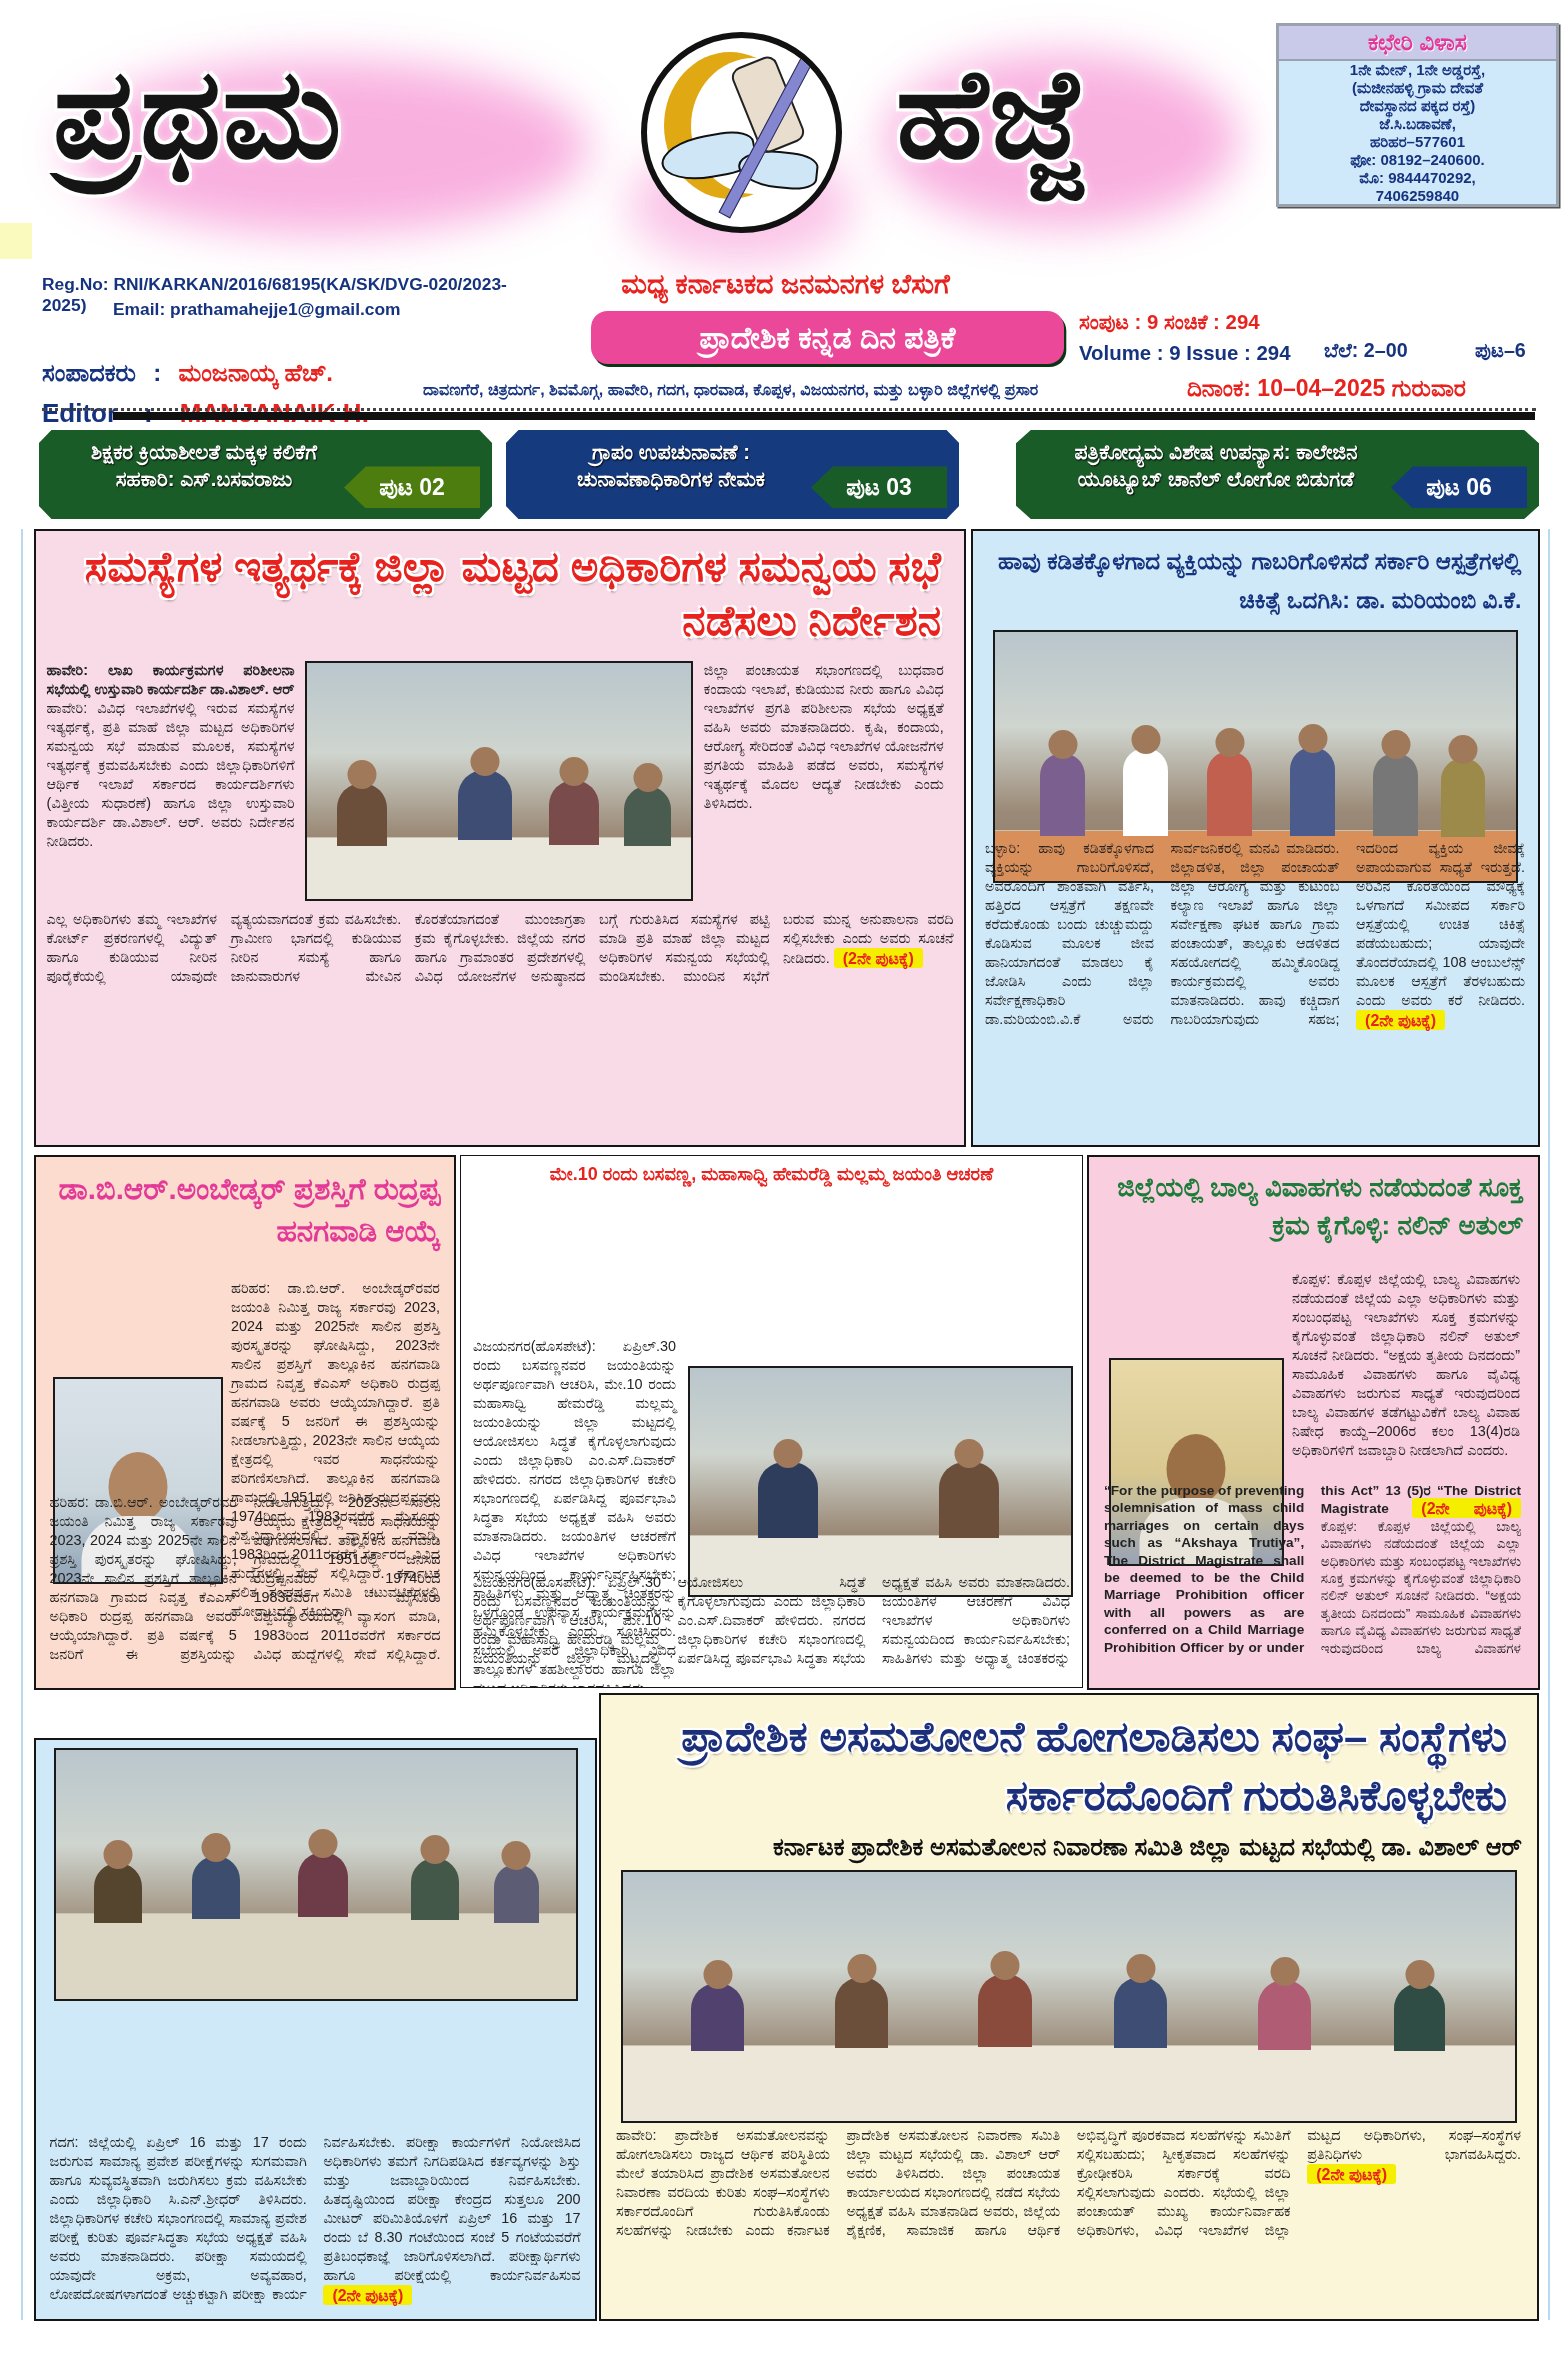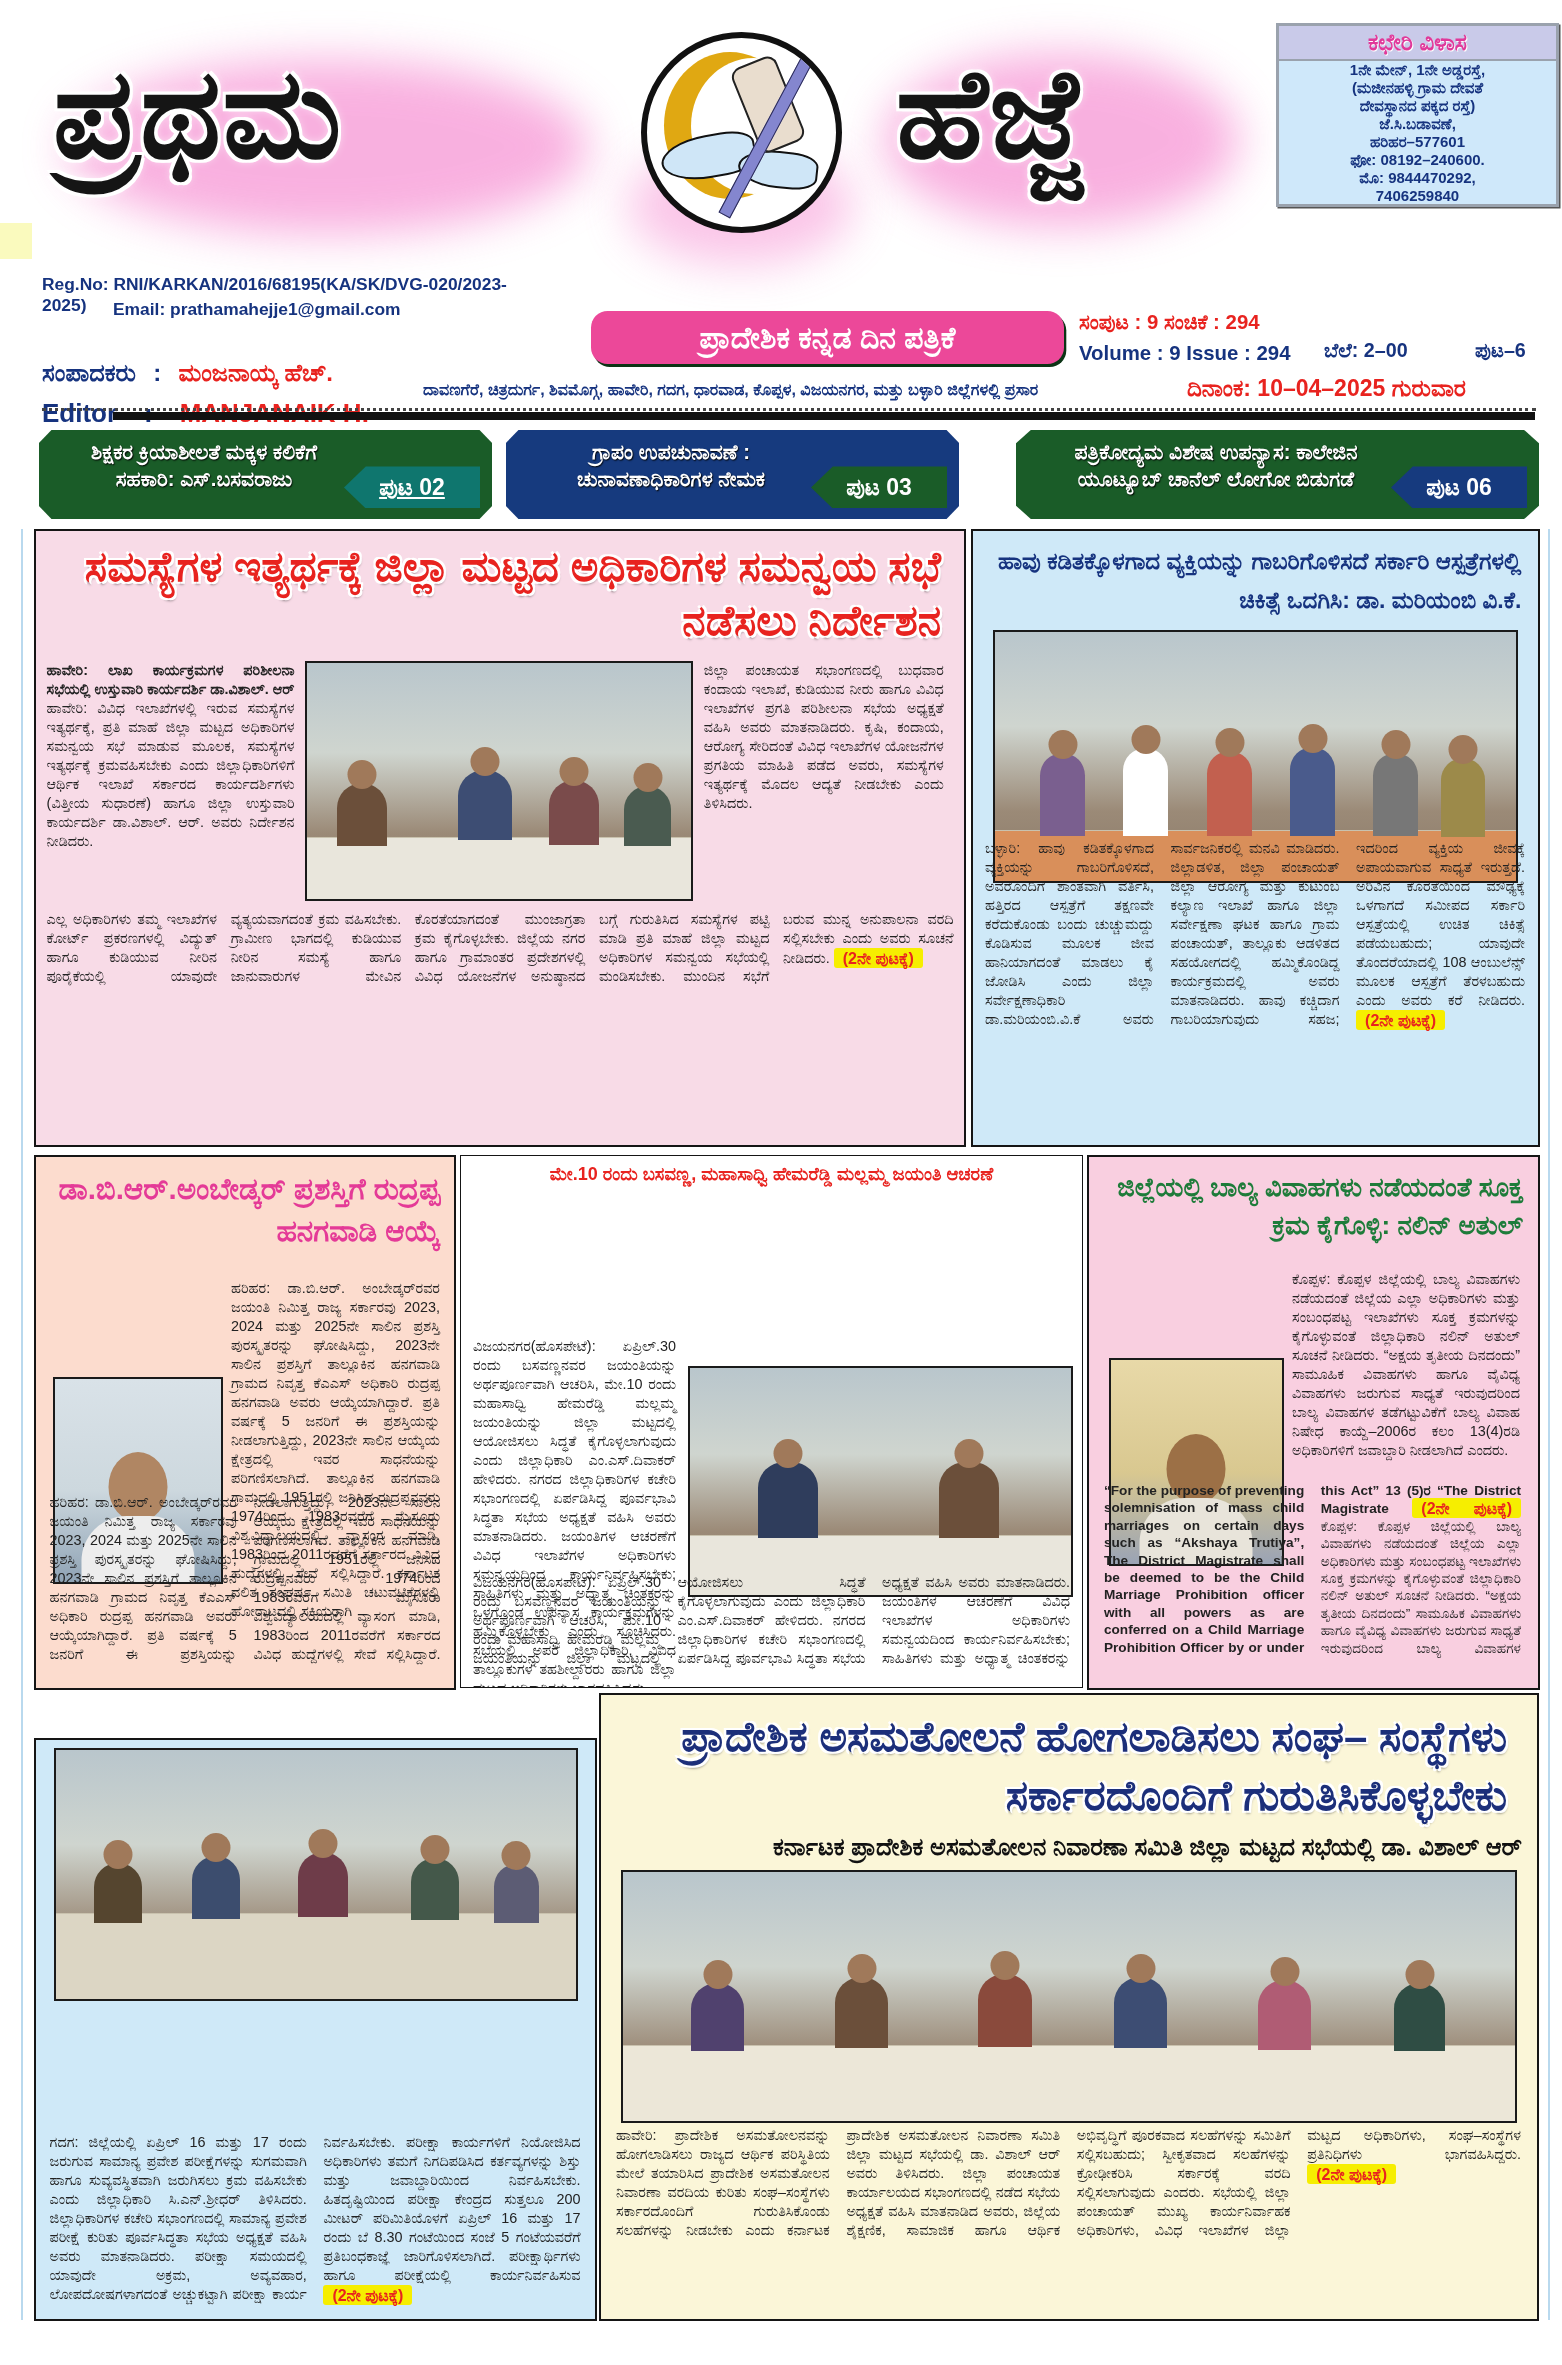--- a/index.html
+++ b/index.html
@@ -86,20 +86,21 @@
     <div class="o-line">ಜೆ.ಸಿ.ಬಡಾವಣೆ,</div>
     <div class="o-line">ಹರಿಹರ–577601</div>
     <div class="o-line">ಫೋ: 08192–240600.</div>
     <div class="o-line">ಮೊ: 9844470292,</div>
     <div class="o-line">7406259840</div>
   </div>
 
   <div class="abs reg blue" style="left:42px;top:274px;width:499px;">Reg.No:  RNI/KARKAN/2016/68195(KA/SK/DVG-020/2023-2025)</div>
   <div class="abs reg blue" style="left:113px;top:299px;width:393px;">Email:  prathamahejje1@gmail.com</div>
 
+  <div class="abs slogan red" style="left:521px;top:269px;width:529px;">ಮಧ್ಯ ಕರ್ನಾಟಕದ ಜನಮನಗಳ ಬೆಸುಗೆ</div>
   <div class="abs greenpill" style="left:591px;top:311px;width:473px;height:53px;">ಪ್ರಾದೇಶಿಕ ಕನ್ನಡ ದಿನ ಪತ್ರಿಕೆ</div>
 
   <div class="abs volline red" style="left:1079px;top:311px;">ಸಂಪುಟ  :  9   ಸಂಚಿಕೆ  :  294</div>
   <div class="abs volline blue" style="left:1079px;top:342px;">Volume  :  9   Issue  :  294</div>
 
   <div class="abs navy" style="left:1324px;top:339px;font-weight:bold;font-size:19.7px;">ಬೆಲೆ: 2–00</div>
   <div class="abs navy" style="left:1475px;top:339px;font-weight:bold;font-size:19.7px;">ಪುಟ–6</div>
 
   <div class="abs editor-line" style="left:42px;top:331px;font-size:24px;">
     <span class="navy">ಸಂಪಾದಕರು</span>
@@ -114,21 +115,21 @@
 
   <div class="abs blue" style="left:423px;top:381px;width:748px;font-weight:bold;font-size:16px;">ದಾವಣಗೆರೆ, ಚಿತ್ರದುರ್ಗ, ಶಿವಮೊಗ್ಗ, ಹಾವೇರಿ, ಗದಗ, ಧಾರವಾಡ, ಕೊಪ್ಪಳ, ವಿಜಯನಗರ, ಮತ್ತು ಬಳ್ಳಾರಿ ಜಿಲ್ಲೆಗಳಲ್ಲಿ ಪ್ರಸಾರ</div>
   <div class="abs red" style="left:1187px;top:375px;font-weight:bold;font-size:23px;">ದಿನಾಂಕ: 10–04–2025 ಗುರುವಾರ</div>
 
   <div class="abs dotline" style="left:42px;top:408px;width:1494px;"></div>
   <div class="abs blackbar" style="left:113px;top:412px;width:1422px;height:7.6px;"></div>
 </div>
 
 <div class="teaser" style="left:36px;top:427px;width:453px;background:#1a5c28;">
   <div class="t-text">ಶಿಕ್ಷಕರ ಕ್ರಿಯಾಶೀಲತೆ ಮಕ್ಕಳ ಕಲಿಕೆಗೆ ಸಹಕಾರಿ: ಎಸ್.ಬಸವರಾಜು</div>
-  <div class="pagetag" style="background:#0f766e;text-decoration:underline;">ಪುಟ 02</div>
+  <div class="pagetag" style="background:#4d7c0f;">ಪುಟ 02</div>
 </div>
 <div class="teaser" style="left:503px;top:427px;width:453px;background:#163a7e;">
   <div class="t-text">ಗ್ರಾಪಂ ಉಪಚುನಾವಣೆ : ಚುನಾವಣಾಧಿಕಾರಿಗಳ ನೇಮಕ</div>
   <div class="pagetag" style="background:#1a5c28;">ಪುಟ 03</div>
 </div>
 <div class="teaser" style="left:1013px;top:427px;width:523px;background:#1a5c28;">
   <div class="t-text">ಪತ್ರಿಕೋದ್ಯಮ ವಿಶೇಷ ಉಪನ್ಯಾಸ: ಕಾಲೇಜಿನ ಯೂಟ್ಯೂಬ್ ಚಾನೆಲ್ ಲೋಗೋ ಬಿಡುಗಡೆ</div>
   <div class="pagetag" style="background:#163a7e;">ಪುಟ 06</div>
 </div>
 

